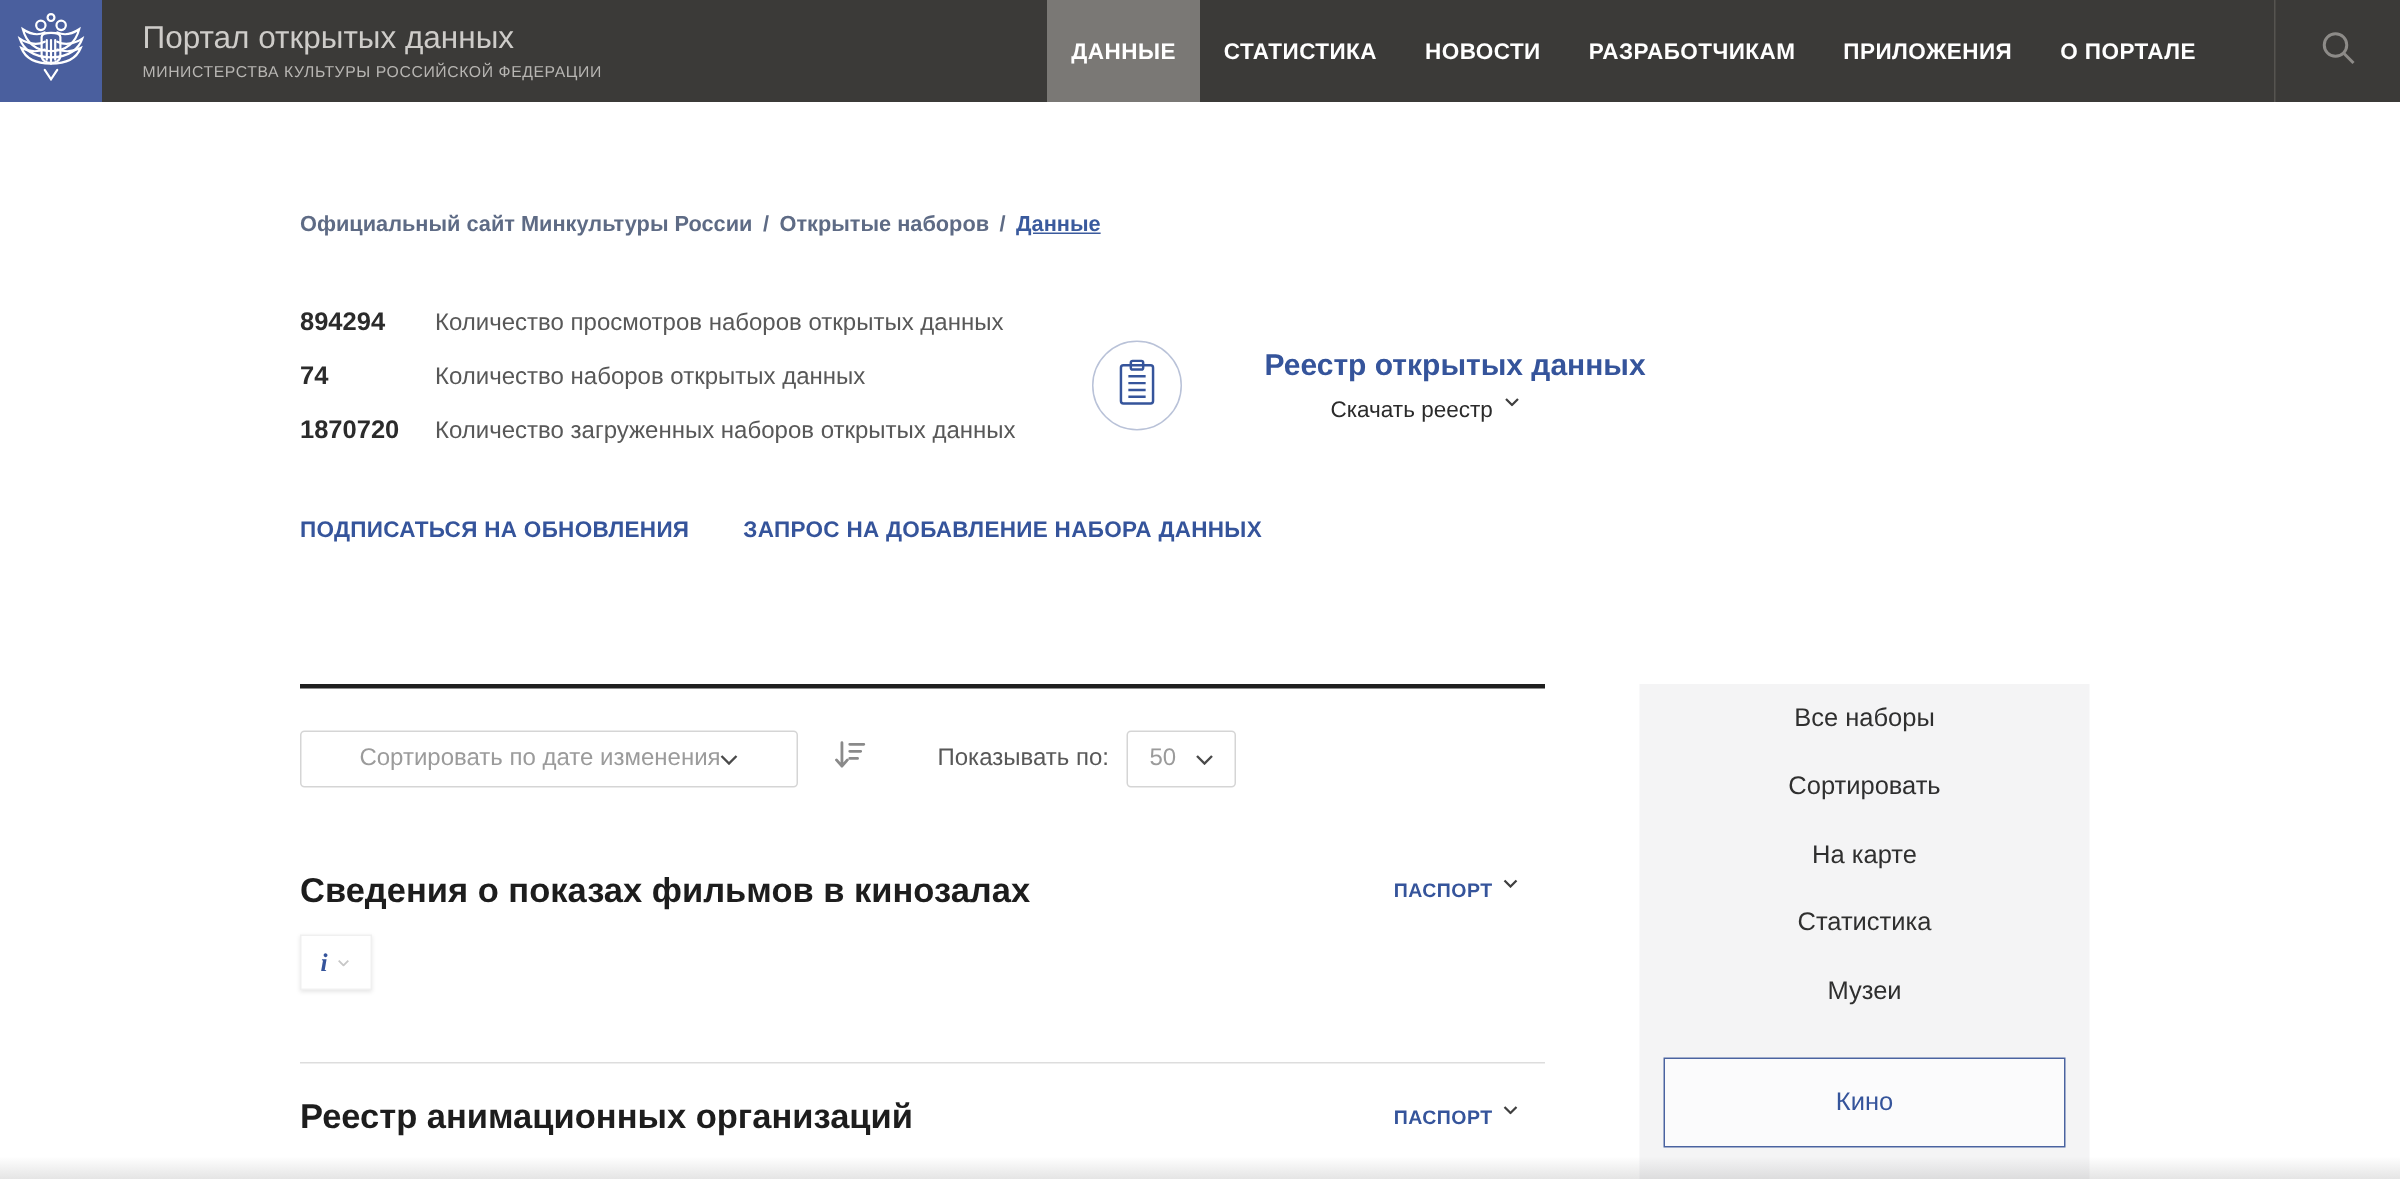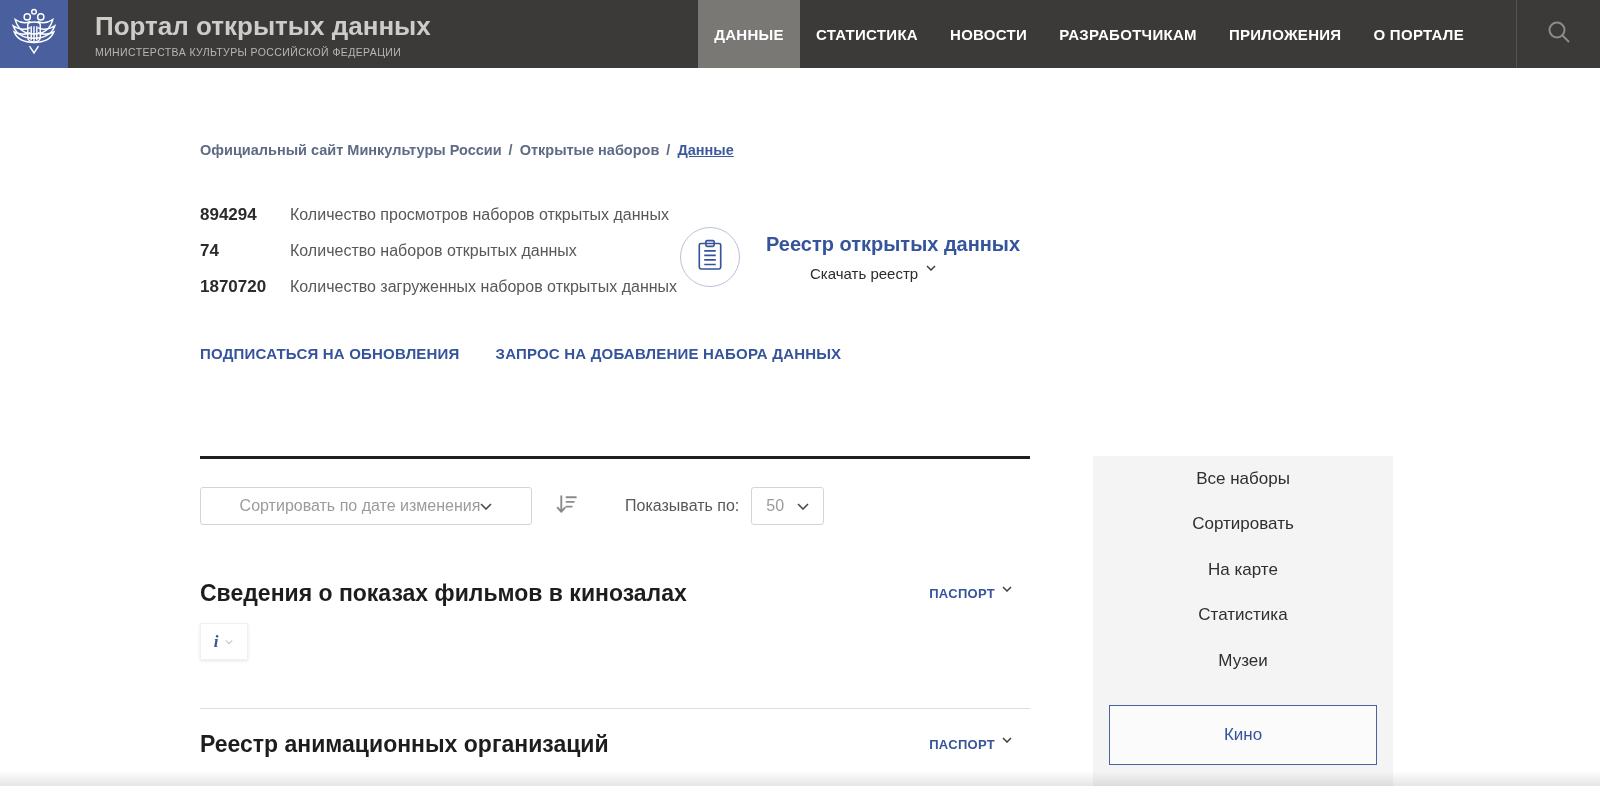--- a/index.html
+++ b/index.html
@@ -4,42 +4,42 @@
 <style>
   * { margin:0; padding:0; box-sizing:border-box; }
   body { font-family:"Liberation Sans","DejaVu Sans",sans-serif; background:#fff; }
   .page { position:relative; width:1600px; height:786px; background:#fff; overflow:hidden; }
 
   
   .header { position:absolute; top:0; left:0; width:1600px; height:68px; background:#3b3a38; display:flex; align-items:stretch; z-index:10; }
   .logo { width:68px; height:68px; background:#4a5f9e; display:flex; align-items:center; justify-content:center; flex:0 0 68px; }
   .logo svg { width:50px; height:54px; }
   .title-block { margin-left:27px; display:flex; flex-direction:column; justify-content:center; }
-  .site-title { font-size:26px; color:#cecccা9; color:#ceccc9; font-weight:700; }
+  .site-title { font-size:21px; color:#cecccা9; color:#ceccc9; font-weight:400; }
   .site-subtitle { font-size:10.5px; color:#b8b6b3; letter-spacing:0.4px; margin-top:4px; }
   .nav { display:flex; align-items:stretch; margin-left:auto; }
   .nav-item { display:flex; align-items:center; padding:0 16px; color:#fff; font-size:15px; font-weight:700; letter-spacing:0.3px; cursor:pointer; white-space:nowrap; }
   .nav-item.active { background:#7a7875; }
   .nav-spacer { width:36px; }
   .search-btn { width:84px; border-left:1px solid #565450; display:flex; align-items:center; justify-content:center; cursor:pointer; }
 
   
   .breadcrumb { position:absolute; left:200px; top:142px; font-size:14.5px; font-weight:700; color:#5e6b85; }
   .breadcrumb .crumb { color:#5e6b85; text-decoration:none; cursor:pointer; }
   .breadcrumb .sep { margin:0 7px; color:#5e6b85; }
   .breadcrumb .crumb.current { color:#3a5a9d; text-decoration:underline; }
 
   
   .stats { position:absolute; left:200px; top:205px; }
   .stat-row { display:flex; align-items:baseline; margin-bottom:16px; }
   .stat-value { width:90px; flex:0 0 90px; font-size:17px; font-weight:700; color:#2b2b2b; }
   .stat-label { font-size:16px; color:#585858; }
 
   
-  .registry { position:absolute; left:680px; top:227px; display:flex; }
+  .registry { position:absolute; left:728px; top:227px; display:flex;gap:29px; }
   .registry-circle { width:60px; height:60px; border:1px solid #b9c2d8; border-radius:50%; display:flex; align-items:center; justify-content:center; flex:0 0 60px; }
   .registry-text { margin-left:26px; padding-top:6px; }
   .registry-title { font-size:20px; font-weight:700; color:#35549b; cursor:pointer; }
   .registry-download { margin-top:9px; font-size:15px; color:#2b2b2b; cursor:pointer; display:flex; align-items:flex-start;margin-left:44px; }
   .registry-download .chev { margin-left:8px; }
 
   
   .actions { position:absolute; left:200px; top:345px; display:flex; }
   .action-link { font-size:15px; font-weight:700; color:#35549b; letter-spacing:0.2px; cursor:pointer; text-decoration:none; margin-right:36px; white-space:nowrap; }
 

